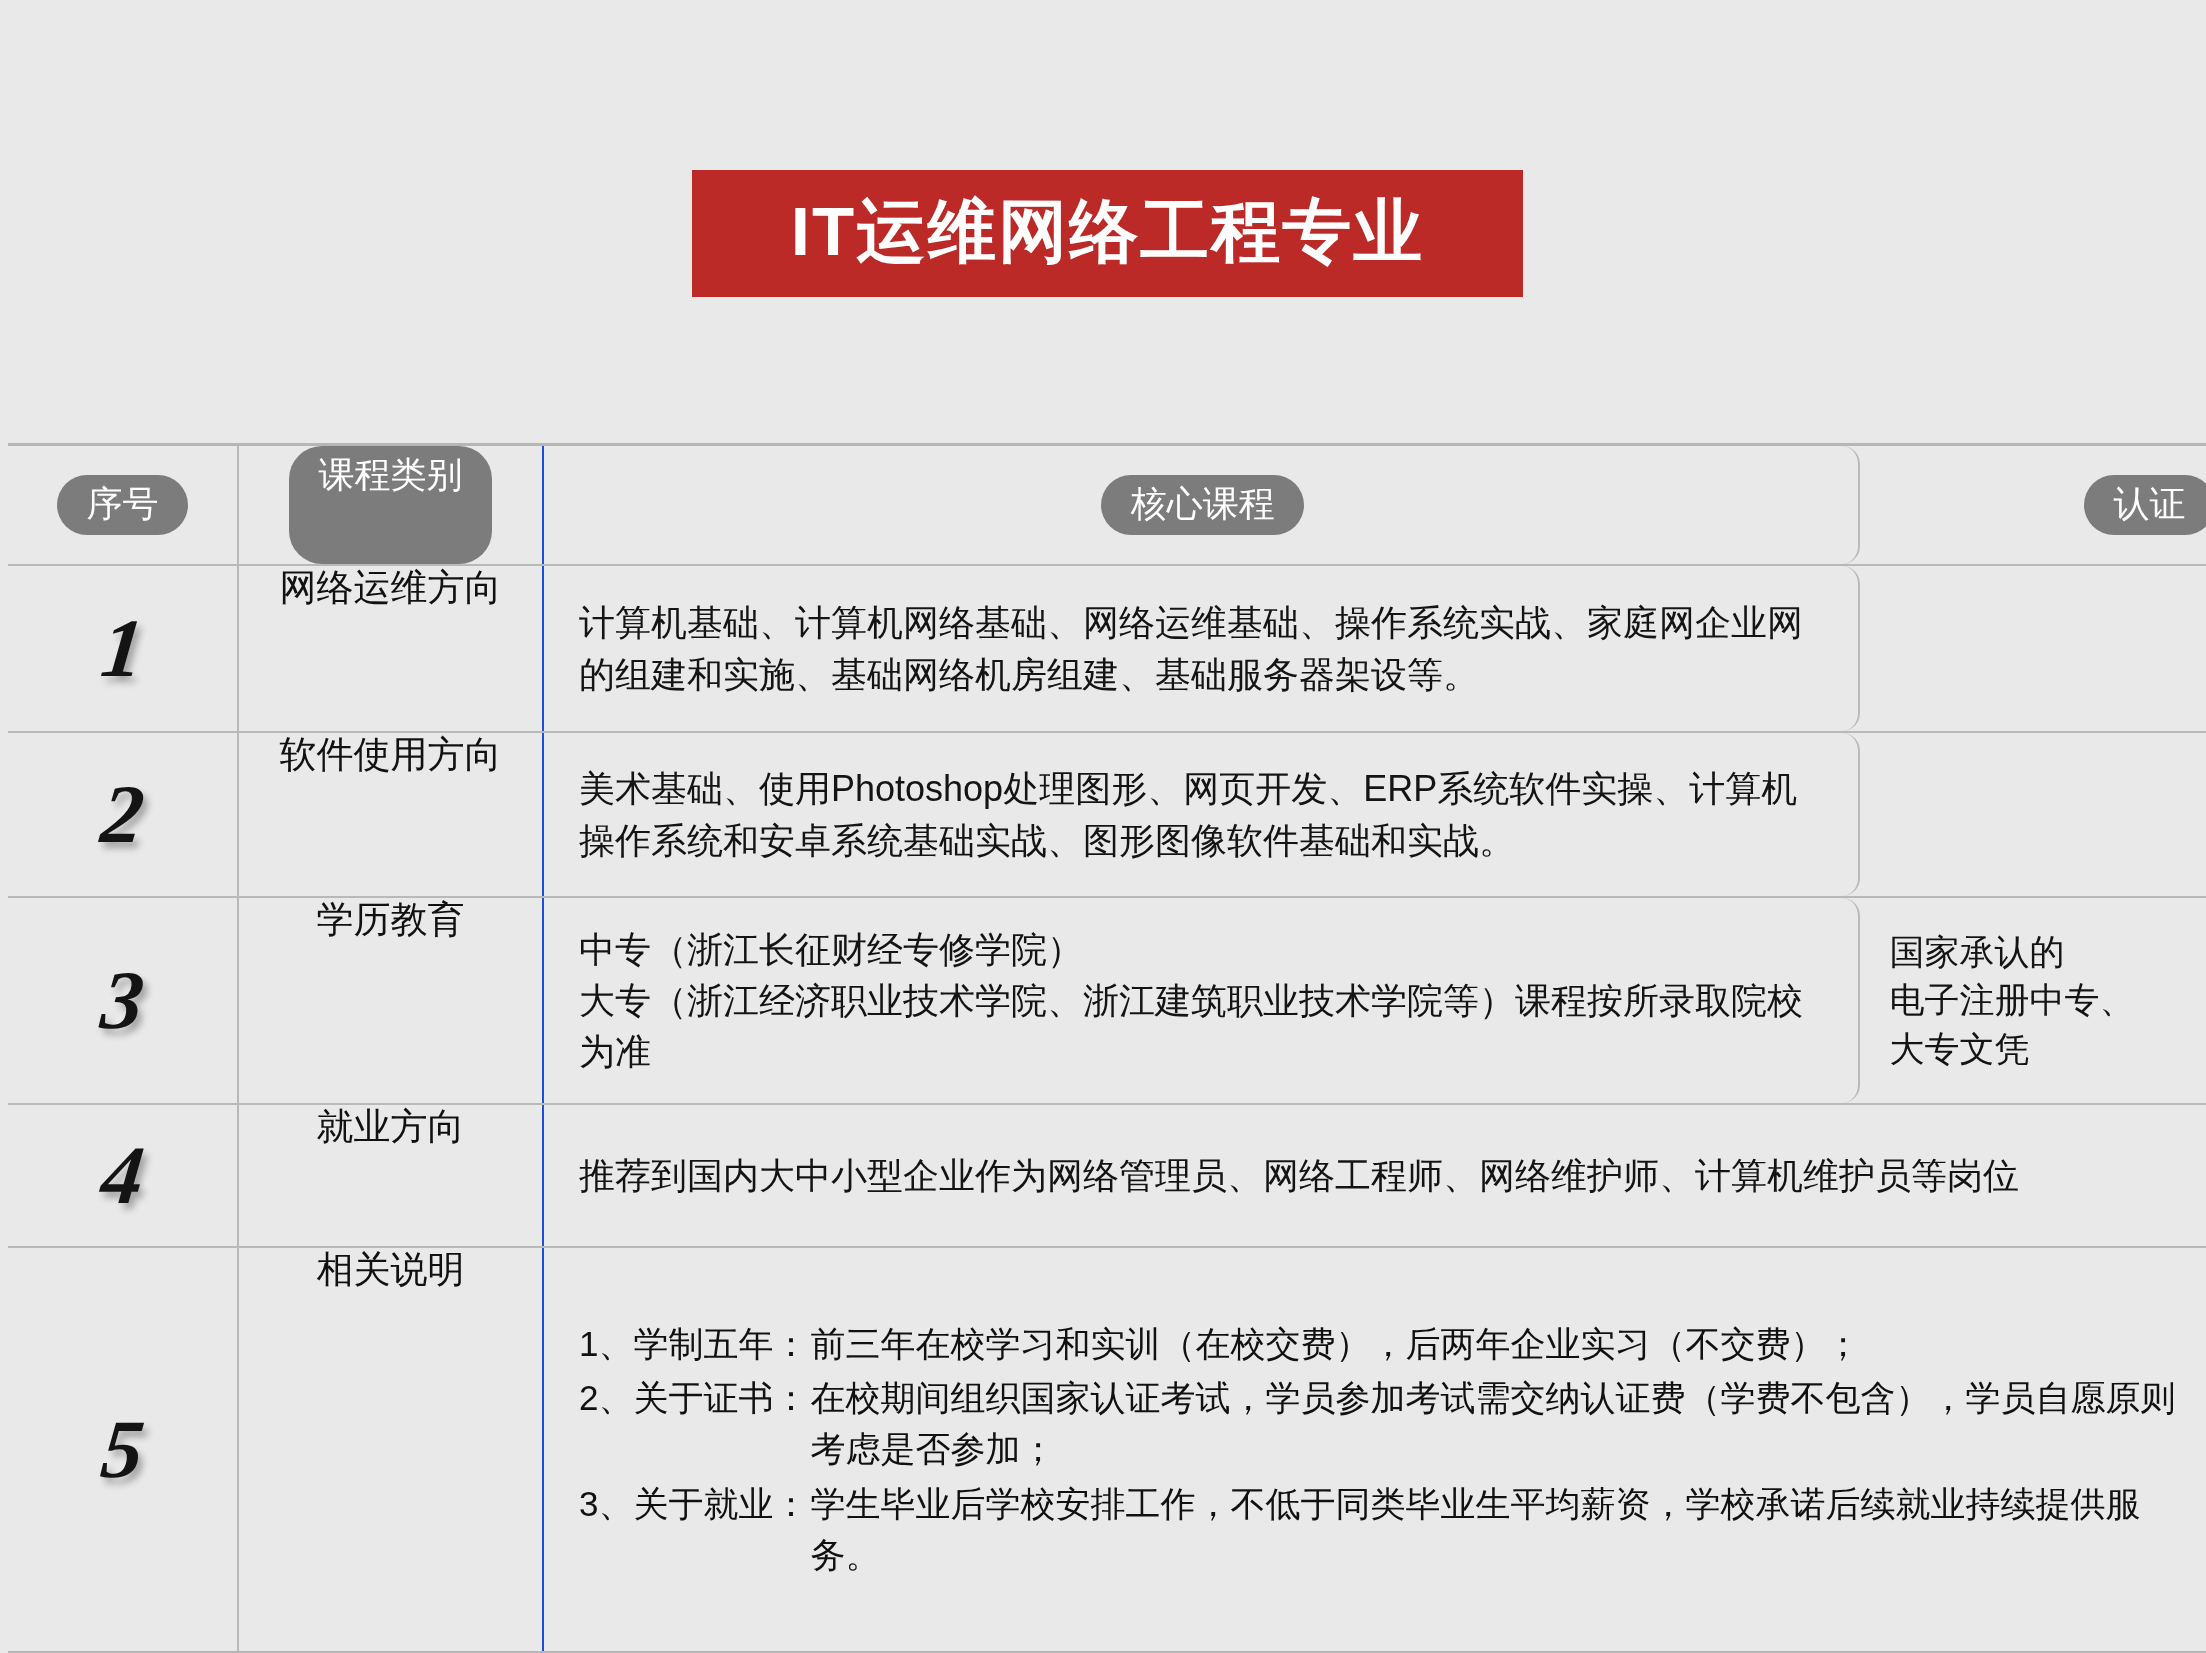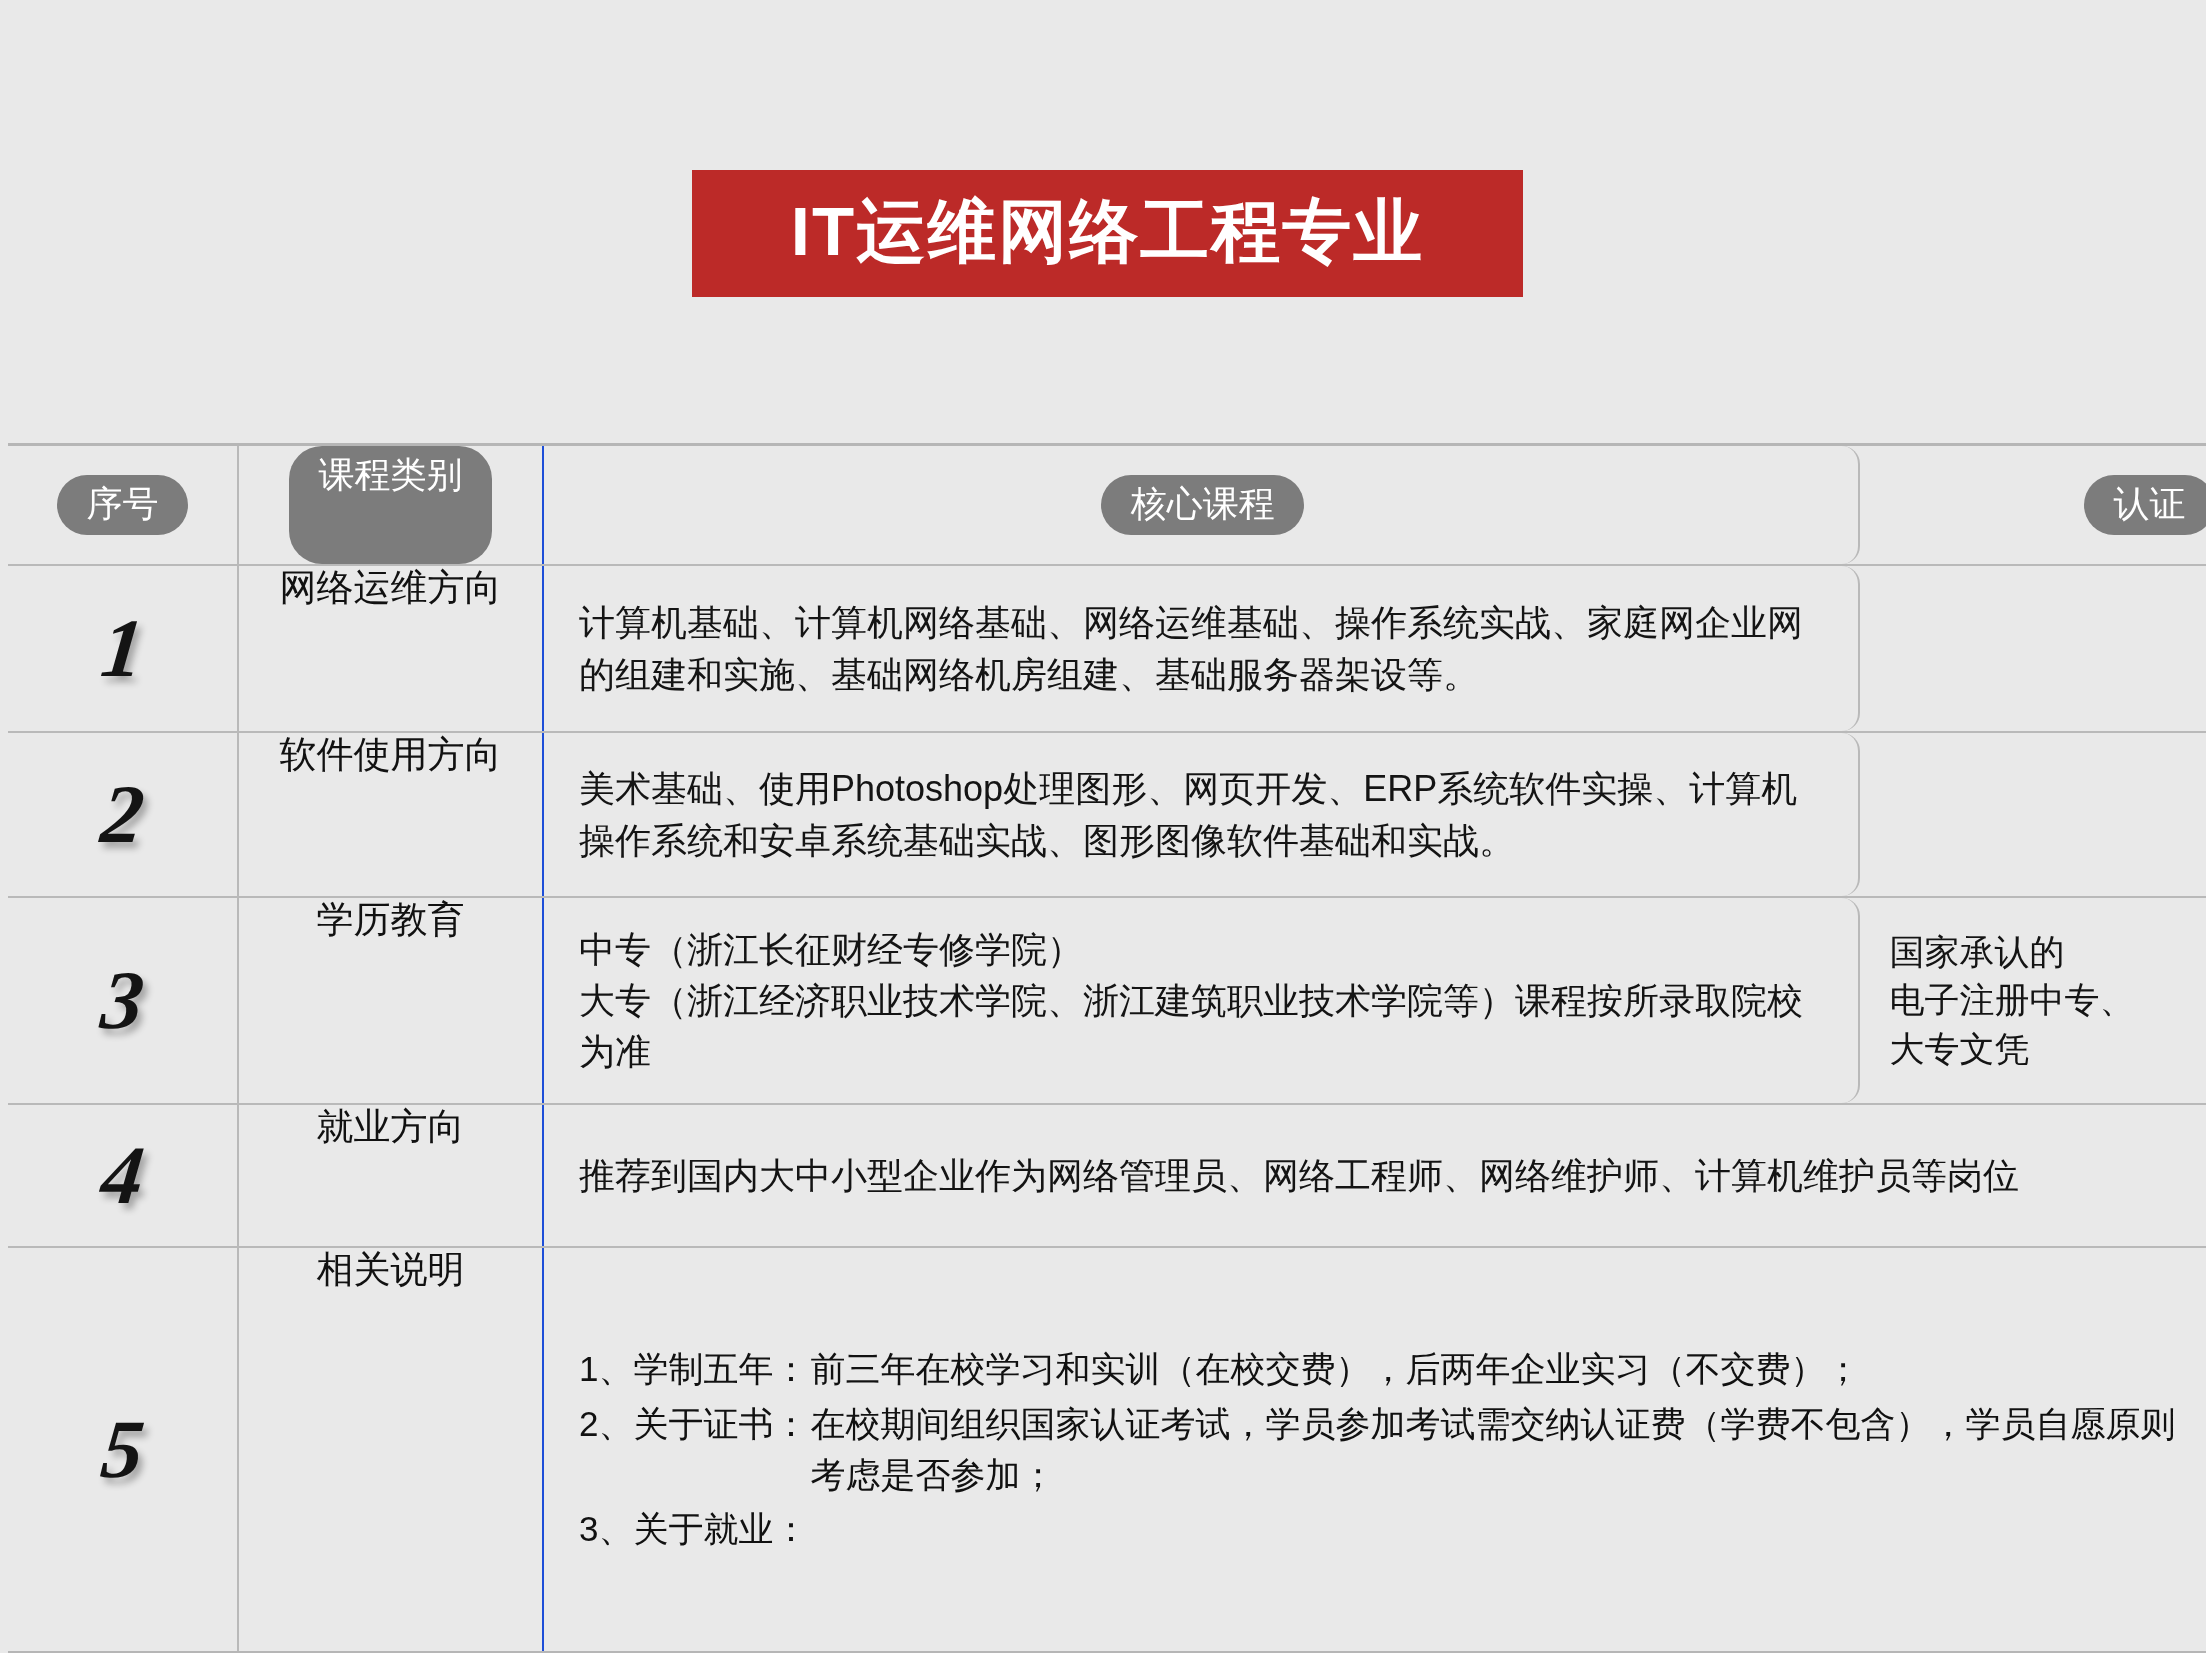--- a/index.html
+++ b/index.html
@@ -260,19 +260,20 @@
         <div class="note-item">
           <span class="note-marker">1、学制五年：</span>
           <span class="note-body">前三年在校学习和实训（在校交费），后两年企业实习（不交费）；</span>
         </div>
         <div class="note-item">
           <span class="note-marker">2、关于证书：</span>
           <span class="note-body">在校期间组织国家认证考试，学员参加考试需交纳认证费（学费不包含），学员自愿原则考虑是否参加；</span>
         </div>
         <div class="note-item">
           <span class="note-marker">3、关于就业：</span>
+          <span class="note-body">学生毕业后学校安排工作，不低于同类毕业生平均薪资，学校承诺后续就业持续提供服务。</span>
         </div>
       </div>
     </div>
   </div>
 
 </div>
 
 
 </body></html>

